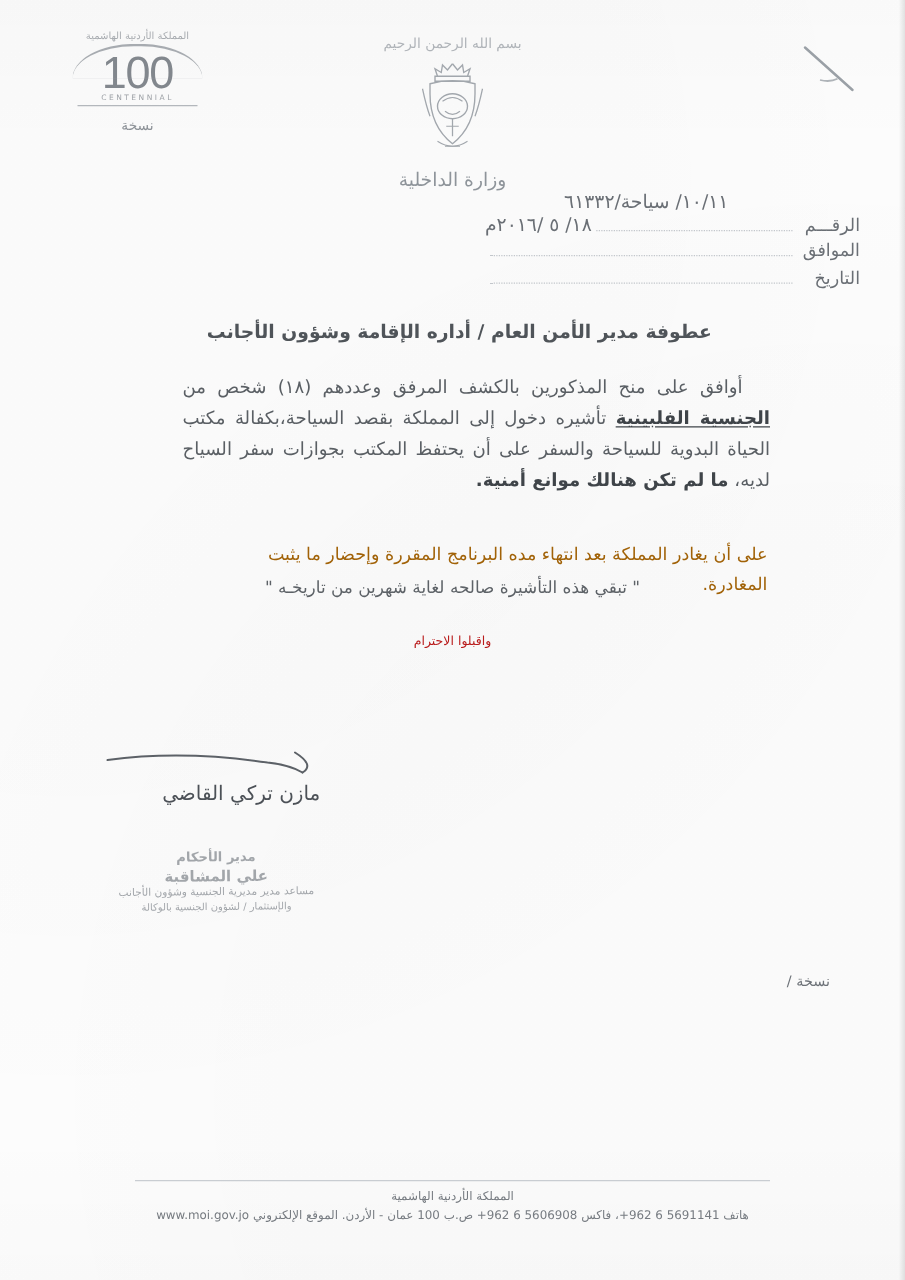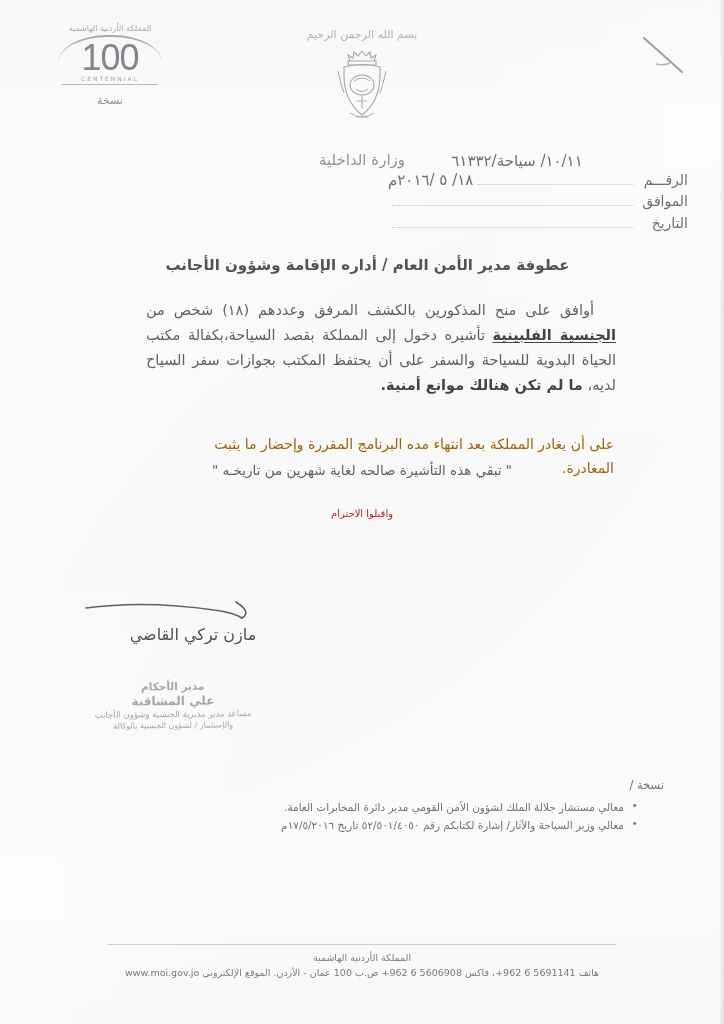--- a/index.html
+++ b/index.html
@@ -97,21 +97,21 @@
     letter-spacing: 1px;
     color: #a3a8ae;
     opacity: .85;
   }
   .coat {
     width: 72px; height: 80px;
     margin: 6px auto 0;
     position: relative;
   }
   .ministry-name {
-    margin-top: 24px;
+    margin-top: 8px;
     font-size: 15px;
     letter-spacing: 1px;
     color: #8e949a;
   }
 
   .pen-mark {
     position: absolute;
     left: 638px; top: 32px;
     width: 60px; height: 48px;
   }
@@ -392,24 +392,20 @@
   </div>
 
   <div class="stamp">
     <div class="s1">مدير الأحكام</div>
     <div class="s2">علي المشاقبة</div>
     <div class="s3">مساعد مدير مديرية الجنسية وشؤون الأجانب</div>
     <div class="s4">والإستثمار / لشؤون الجنسية بالوكالة</div>
   </div>
 
   <div class="cc-title">نسخة /</div>
-  <ul class="cc-list">
-    <li>معالي مستشار جلالة الملك لشؤون الأمن القومي مدير دائرة المخابرات العامة.</li>
-    <li>معالي وزير السياحة والآثار/ إشارة لكتابكم رقم ٥٢/٥٠١/٤٠٥٠ تاريخ ١٧/٥/٢٠١٦م</li>
-  </ul>
 
   <div class="footer-rule"></div>
   <div class="footer">
     <div class="kingdom">المملكة الأردنية الهاشمية</div>
     <div class="contact">
       <span>هاتف</span>
       <span class="ltr">+962 6 5691141</span><span>،</span>
       <span>فاكس</span>
       <span class="ltr">+962 6 5606908</span>
       <span>ص.ب 100 عمان - الأردن.</span>

